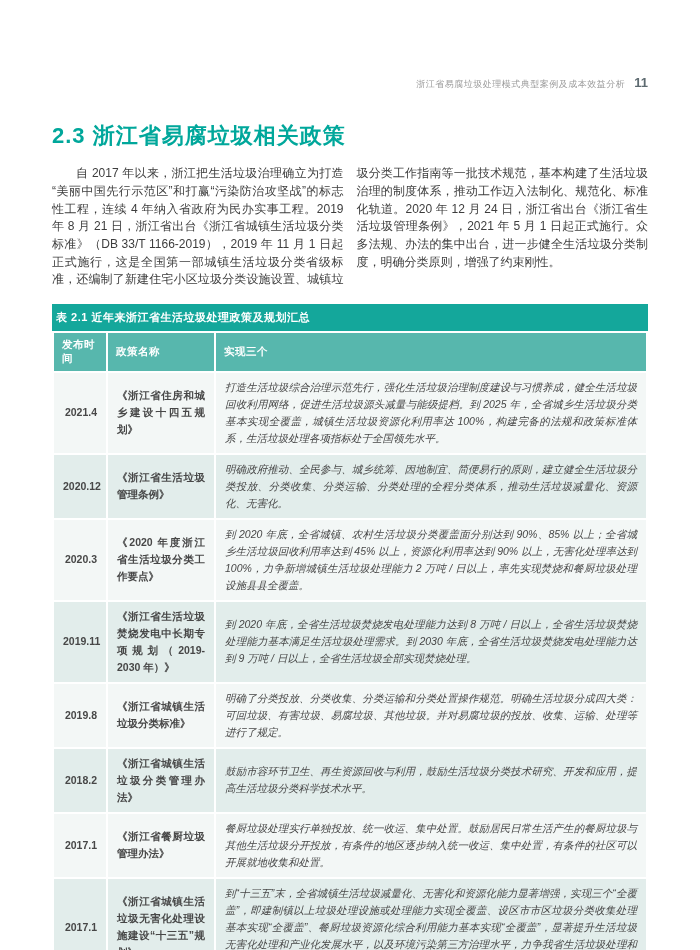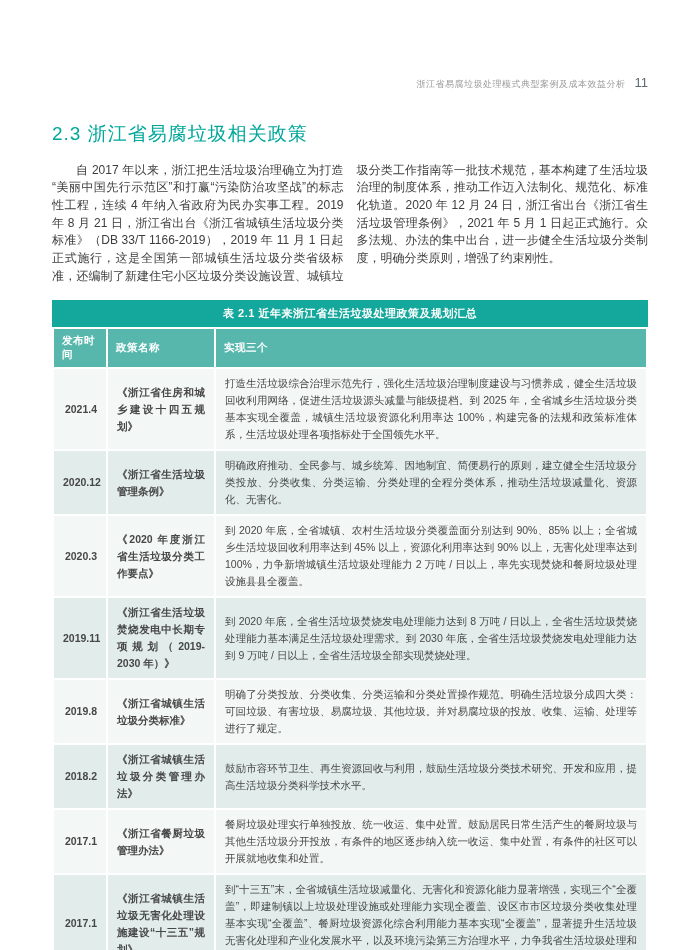--- a/index.html
+++ b/index.html
@@ -23,29 +23,29 @@
     gap: 9px;
     height: 16px;
   }
   .running-header-text {
     font-size: 9px;
     color: #9a9a9a;
     letter-spacing: 0.5px;
   }
   .page-number {
     font-size: 13px;
-    font-weight: normal;
+    font-weight: bold;
     color: #5d6a70;
   }
 
   
   .section-title {
     margin-top: 32px;
-    font-size: 19px;
-    font-weight: normal;
+    font-size: 22px;
+    font-weight: bold;
     color: #00a79b;
     letter-spacing: 1px;
     line-height: 1.2;
   }
 
   
   .intro {
     margin-top: 16px;
     column-count: 2;
     column-gap: 13px;
@@ -59,21 +59,21 @@
     text-indent: 2em;
   }
 
   
   .table-block { margin-top: 15px; }
   .table-title-bar {
     background: #14a79b;
     color: #ffffff;
     font-size: 11px;
     font-weight: bold;
-    text-align: center;
+    text-align: left;
     padding: 6px 4px;
     letter-spacing: 0.5px;
   }
   table.policy-table {
     width: 100%;
     border-collapse: separate;
     border-spacing: 2px;
     table-layout: fixed;
   }
   table.policy-table th {
@@ -97,21 +97,21 @@
   tr.row-light td { background: #f3f7f6; }
   tr.row-tinted td { background: #e2edeb; }
   td.cell-date {
     color: #00a79b;
     font-weight: bold;
     text-align: right;
     padding-left: 2px;
     padding-right: 2px;
   }
   td.cell-name { text-align: justify; font-weight: bold; }
-  td.cell-content { text-align: justify; }
+  td.cell-content { text-align: justify; font-style: italic; }
 </style>
 </head>
 <body>
 
 <div class="page">
 
   <div class="running-header-row">
     <span class="running-header-text">浙江省易腐垃圾处理模式典型案例及成本效益分析</span>
     <span class="page-number">11</span>
   </div>

